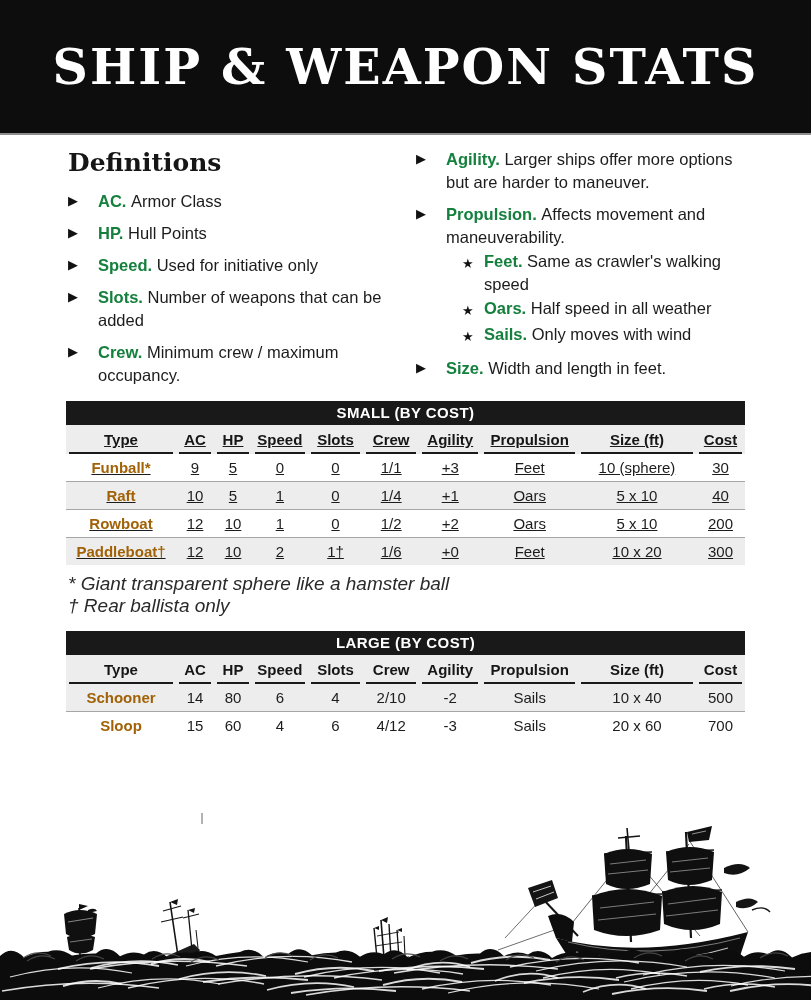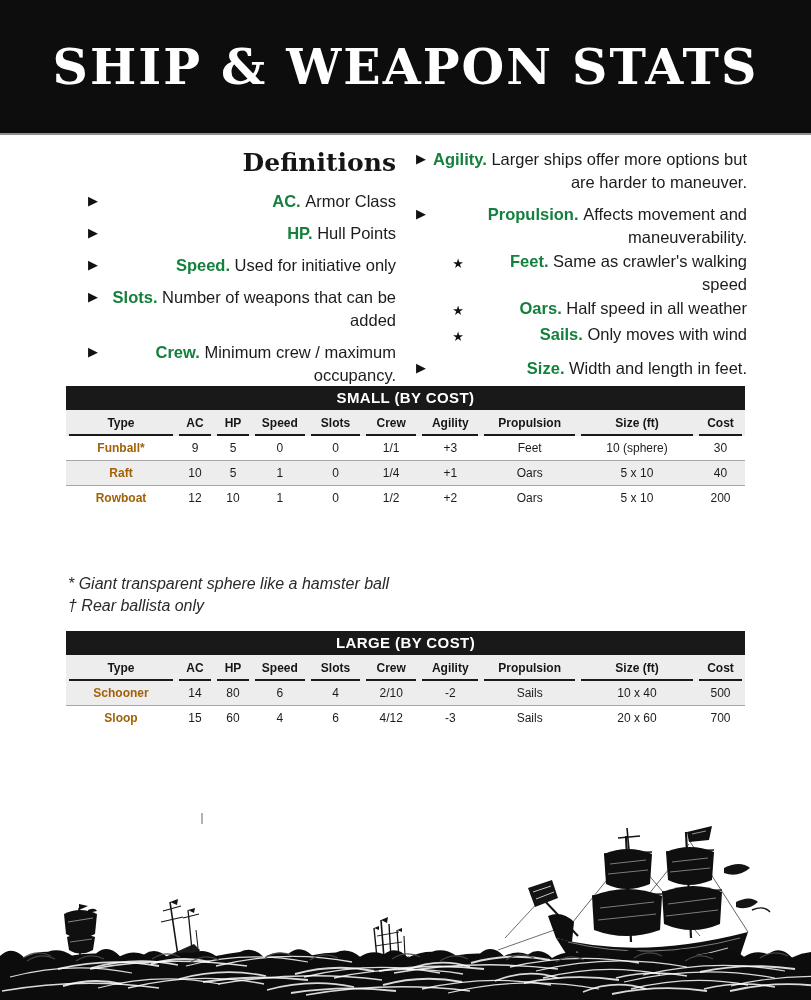--- a/index.html
+++ b/index.html
@@ -10,56 +10,56 @@
   
   .banner{
     position:absolute;top:0;left:0;width:811px;height:133px;background:#0d0d0d;
     border-bottom:2px solid #8e8e8e;display:flex;align-items:center;justify-content:center;
   }
   .banner h1{
     margin:12px;font-family:"DejaVu Serif",serif;font-weight:bold;font-size:49px;
     letter-spacing:2px;color:#ffffff;white-space:nowrap;
   }
   
-  .definitions{position:absolute;top:148px;left:68px;right:64px;display:flex;text-align:right;}
+  .definitions{position:absolute;top:148px;left:68px;right:64px;display:flex;gap:20px;}
   .def-col{width:328px;flex:0 0 328px;}
   .def-col.right{flex:1;width:auto;}
   .definitions h2{
     margin:0 0 13px 0;font-family:"DejaVu Serif",serif;font-weight:bold;font-size:25px;color:#161616;
   }
   .def-item{display:flex;margin-bottom:9px;}
   .bullet{width:30px;flex:0 0 30px;font-size:13px;padding-top:3px;color:#111;}
   .def-text{flex:1;font-size:16.5px;line-height:23px;}
   .def-text b{color:#15803d;}
   .sub-item{display:flex;margin-left:16px;margin-top:1px;}
   .star{width:22px;flex:0 0 22px;font-size:13px;padding-top:2px;color:#111;}
   
   .table-block{position:absolute;left:66px;width:679px;}
-  #table0{top:386px;}
+  #table0{top:401px;text-decoration:underline;}
   #table1{top:631px;}
   .title-bar{
     background:#191919;color:#ffffff;text-align:center;font-weight:bold;
     font-size:15px;letter-spacing:.4px;line-height:24px;height:24px;
   }
-  table.stat-table{width:100%;border-collapse:collapse;table-layout:fixed;font-size:12px;}
+  table.stat-table{width:100%;border-collapse:collapse;table-layout:fixed;font-size:15px;}
   .stat-table th{
     background:#ededed;font-weight:bold;text-align:center;padding:6px 2px;position:relative;color:#161616;
   }
   .stat-table th::after{
     content:"";position:absolute;left:3px;right:3px;bottom:0;height:2.5px;background:#1a1a1a;
   }
   .stat-table td{padding:5px 2px;text-align:center;}
   .stat-table tbody tr:not(:first-child) td{border-top:1px solid #a6a6a6;}
   .stat-table tr.alt td{background:#ededed;}
   .stat-table td.type-cell{font-weight:bold;color:#a16207;}
   col.c-type{width:16.2%;} col.c-ac{width:5.6%;} col.c-hp{width:5.6%;}
   col.c-speed{width:8.2%;} col.c-slots{width:8.2%;} col.c-crew{width:8.2%;}
   col.c-agility{width:9.2%;} col.c-prop{width:14.2%;} col.c-size{width:17.4%;} col.c-cost{width:7.2%;}
   
-  .footnotes{position:absolute;top:573px;left:68px;font-style:italic;font-size:16px;line-height:22px;color:#2a2a2a;}
+  .footnotes{position:absolute;top:573px;left:68px;font-style:italic;font-size:19px;line-height:22px;color:#2a2a2a;}
   
   .sea-wrap{position:absolute;left:0;bottom:0;width:811px;height:190px;}
 </style>
 </head>
 <body>
 
 <div class="page">
 
   <header class="banner">
     <h1>SHIP &amp; WEAPON STATS</h1>
@@ -176,20 +176,32 @@
             <td class="type-cell">Rowboat</td>
             <td class="">12</td>
             <td class="">10</td>
             <td class="">1</td>
             <td class="">0</td>
             <td class="">1/2</td>
             <td class="">+2</td>
             <td class="">Oars</td>
             <td class="">5 x 10</td>
             <td class="">200</td>
+          </tr>
+          <tr class="alt">
+            <td class="type-cell">Paddleboat†</td>
+            <td class="">12</td>
+            <td class="">10</td>
+            <td class="">2</td>
+            <td class="">1†</td>
+            <td class="">1/6</td>
+            <td class="">+0</td>
+            <td class="">Feet</td>
+            <td class="">10 x 20</td>
+            <td class="">300</td>
           </tr>
         </tbody>
       </table>
     </section>
 
   <div class="footnotes">
       <div class="footnote">* Giant transparent sphere like a hamster ball</div>
       <div class="footnote">† Rear ballista only</div>
     </div>
 

